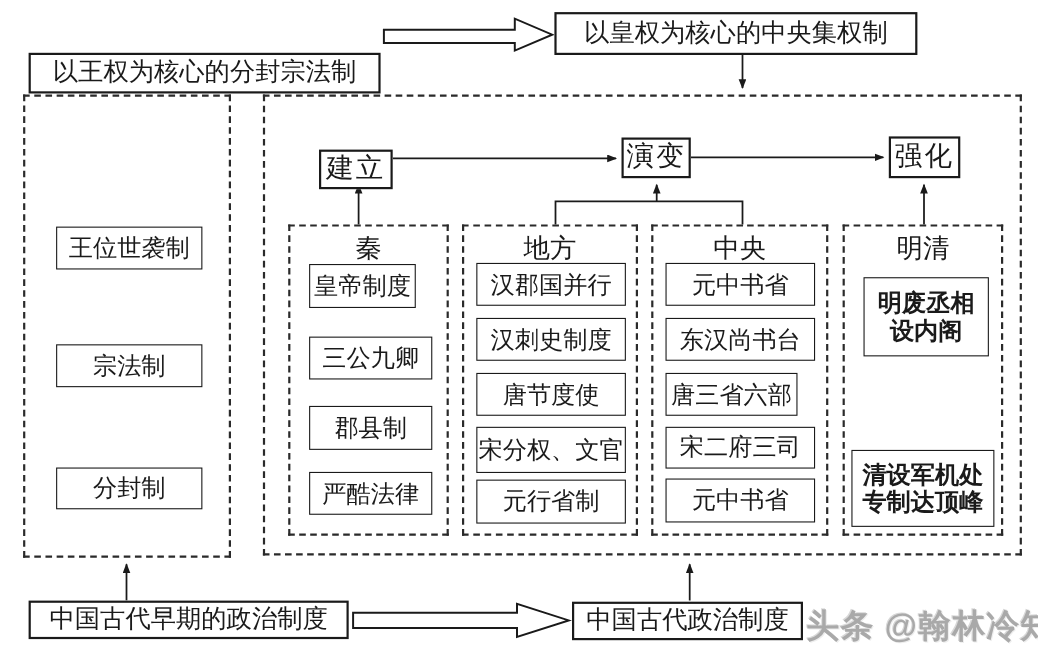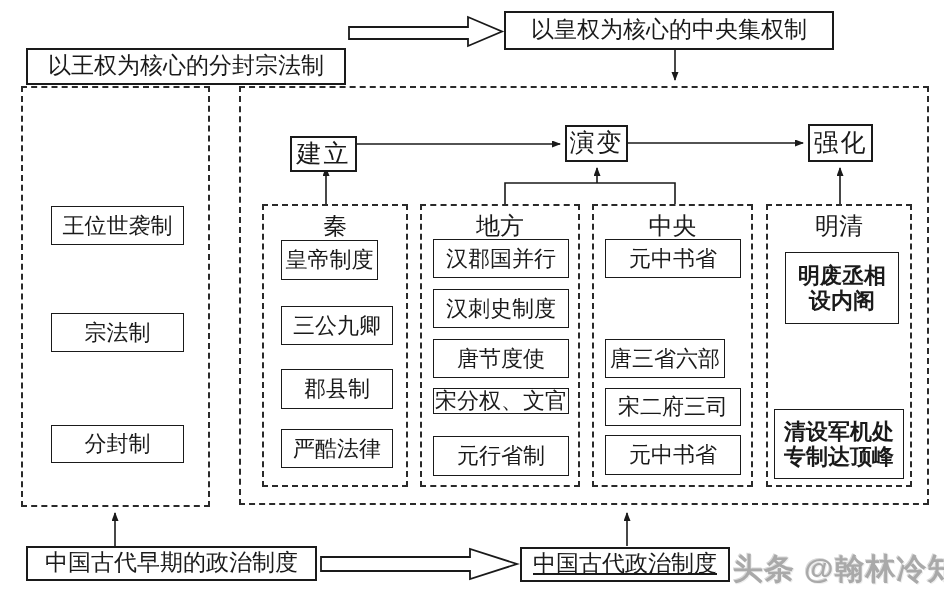--- a/index.html
+++ b/index.html
@@ -81,38 +81,39 @@
     <div class="box thin item" style="left:17px;top:100px;width:112px;height:39px;">三公九卿</div>
     <div class="box thin item" style="left:17px;top:163px;width:112px;height:40px;">郡县制</div>
     <div class="box thin item" style="left:17px;top:223px;width:112px;height:39px;">严酷法律</div>
   </div>
 
   <div class="panel z1" style="left:420px;top:204px;width:160px;height:283px;">
     <div class="col-header" style="top:4px;">地方</div>
     <div class="box thin item" style="left:11px;top:33px;width:136px;height:39px;text-align:center;">汉郡国并行</div>
     <div class="box thin item" style="left:11px;top:83px;width:136px;height:39px;">汉刺史制度</div>
     <div class="box thin item" style="left:11px;top:133px;width:136px;height:39px;">唐节度使</div>
-    <div class="box thin item" style="left:11px;top:182px;width:136px;height:26px;">宋分权、文官</div>
+    <div class="box thin item" style="left:11px;top:182px;width:136px;height:42px;">宋分权、文官</div>
     <div class="box thin item" style="left:11px;top:230px;width:136px;height:40px;">元行省制</div>
   </div>
 
   <div class="panel z1" style="left:592px;top:204px;width:161px;height:283px;">
     <div class="col-header" style="top:4px;">中央</div>
     <div class="box thin item" style="left:11px;top:33px;width:136px;height:39px;">元中书省</div>
+    <div class="box thin item" style="left:11px;top:83px;width:136px;height:39px;">东汉尚书台</div>
     <div class="box thin item" style="left:11px;top:133px;width:120px;height:39px;">唐三省六部</div>
     <div class="box thin item" style="left:11px;top:182px;width:136px;height:38px;">宋二府三司</div>
     <div class="box thin item" style="left:11px;top:229px;width:136px;height:40px;">元中书省</div>
   </div>
 
   <div class="panel z1" style="left:766px;top:204px;width:146px;height:283px;">
     <div class="col-header" style="top:4px;">明清</div>
     <div class="box thin multiline" style="left:17px;top:46px;width:114px;height:72px;">明废丞相
 设内阁</div>
     <div class="box thin multiline" style="left:6px;top:203px;width:130px;height:70px;">清设军机处
 专制达顶峰</div>
   </div>
 
   <div class="box big z1" style="left:26px;top:546px;width:291px;height:35px;">中国古代早期的政治制度</div>
-  <div class="box big z1" style="left:520px;top:547px;width:210px;height:35px;text-decoration:underline;">中国古代政治制度</div>
+  <div class="box big z1" style="left:520px;top:547px;width:210px;height:35px;">中国古代政治制度</div>
 
   <div class="watermark z1" style="left:733px;top:549px;">头条 @翰林冷知识</div>
 
 </div>
 
 </body></html>

